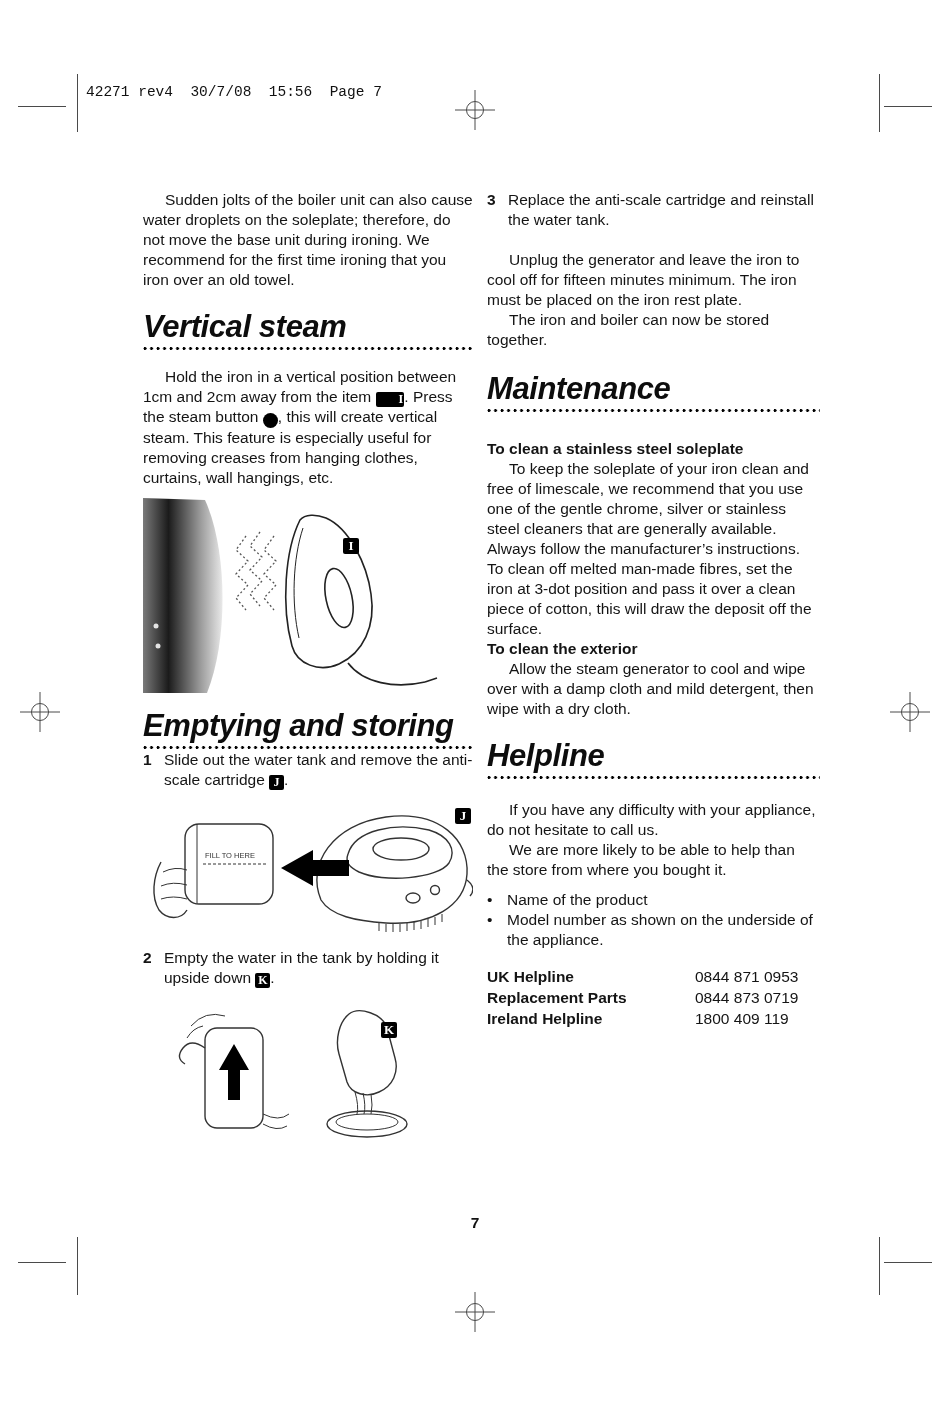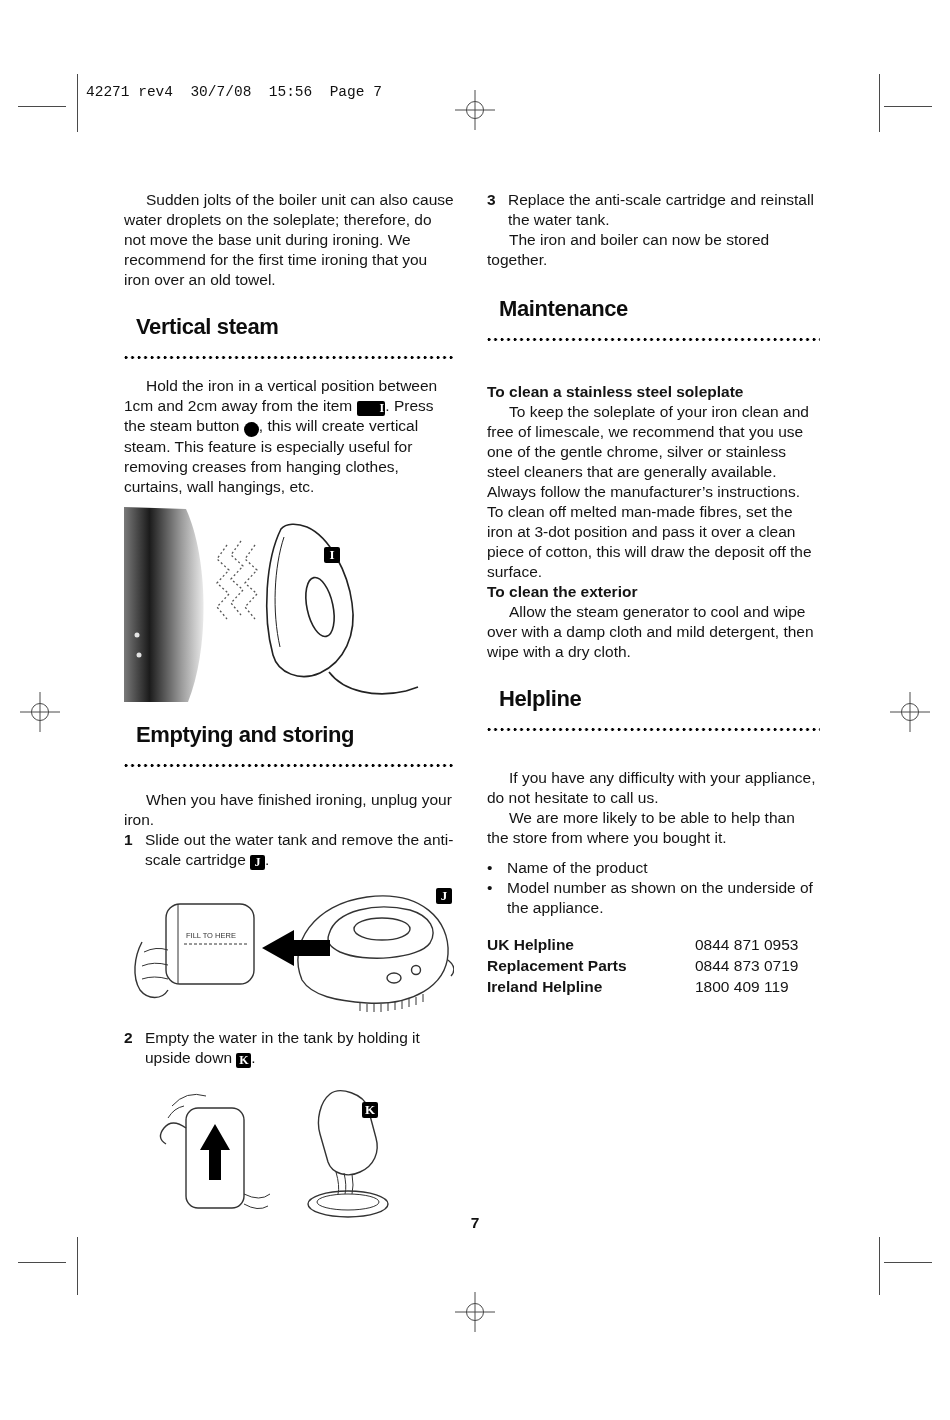--- a/index.html
+++ b/index.html
@@ -9,28 +9,28 @@
   
   .imprint{position:absolute;left:86px;top:84px;font-family:"Liberation Mono",monospace;
            font-size:14.5px;white-space:pre;color:#111;}
 
   
   .cropline{position:absolute;background:#4a4a4a;}
   .regmark{position:absolute;width:40px;height:40px;}
 
   
   .col{position:absolute;top:190px;font-size:15.5px;line-height:20px;color:#141414;}
-  .col-left{left:124px;width:330px;}
+  .col-left{left:143px;width:330px;}
   .col-right{left:487px;width:333px;}
   p{margin:0;}
   .indent{text-indent:22px;}
 
   
-  .h-script{font-size:22px;line-height:33px;font-weight:bold;letter-spacing:-0.4px;
-            margin:12px;font-family:"Liberation Sans",sans-serif;color:#0d0d0d;}
+  .h-script{font-size:31px;line-height:33px;font-weight:bold;letter-spacing:-0.4px;
+            margin:0;font-family:"Liberation Sans",sans-serif;color:#0d0d0d;font-style:italic;}
   .dotrule{height:5px;margin-top:3px;background-repeat:repeat-x;
            background-image:radial-gradient(circle at 2px 2.5px,#000 1.3px,transparent 1.7px);
            background-size:6.5px 5px;}
 
   h3{font-size:15.5px;line-height:20px;margin:0;font-weight:bold;}
 
   
   .step{display:flex;}
   .step-num{width:21px;font-weight:bold;flex:none;}
   .step-body{flex:1;}
@@ -133,21 +133,20 @@
           <path d="M205,165 C220,185 252,191 282,184" fill="none"></path>
           <path d="M282,184 l12,-4" fill="none"></path>
         </g>
       </svg>
       <span class="refbox" style="left:200px;top:40px;">I</span>
     </div>
 
     <h2 class="h-script" style="margin-top:16px;">Emptying and storing</h2>
     <div class="dotrule"></div>
 
-    <p class="indent" style="margin-top:22px;">When you have finished ironing, unplug your iron.</p>
 
     <div class="step">
       <span class="step-num">1</span>
       <span class="step-body"><span>Slide out the water tank and remove the anti-scale cartridge </span><span class="refbox">J</span><span>.</span></span>
     </div>
 
     <div class="illus" style="margin-top:12px;width:330px;height:138px;">
       <svg viewBox="0 0 330 138">
         <g stroke="#333" fill="none" stroke-width="1.4">
           <path d="M18,60 C10,75 8,95 16,108 C24,118 38,118 44,108"></path>
@@ -197,35 +196,36 @@
 
   </div>
 
   <div class="col col-right">
 
     <div class="step">
       <span class="step-num">3</span>
       <span class="step-body">Replace the anti-scale cartridge and reinstall the water tank.</span>
     </div>
 
+    <p class="indent" style="margin-top:20px;">Unplug the generator and leave the iron to cool off for fifteen minutes minimum. The iron must be placed on the iron rest plate.</p>
     <p class="indent">The iron and boiler can now be stored together.</p>
 
     <h2 class="h-script" style="margin-top:22px;">Maintenance</h2>
     <div class="dotrule"></div>
 
-    <h3 style="margin-top:40px;">To clean a stainless steel soleplate</h3>
+    <h3 style="margin-top:26px;">To clean a stainless steel soleplate</h3>
     <p class="indent">To keep the soleplate of your iron clean and free of limescale, we recommend that you use one of the gentle chrome, silver or stainless steel cleaners that are generally available. Always follow the manufacturer’s instructions. To clean off melted man-made fibres, set the iron at 3-dot position and pass it over a clean piece of cotton, this will draw the deposit off the surface.</p>
 
     <h3 style="margin-top:0;">To clean the exterior</h3>
     <p class="indent">Allow the steam generator to cool and wipe over with a damp cloth and mild detergent, then wipe with a dry cloth.</p>
 
     <h2 class="h-script" style="margin-top:20px;">Helpline</h2>
     <div class="dotrule"></div>
 
-    <p class="indent" style="margin-top:36px;">If you have any difficulty with your appliance, do not hesitate to call us.</p>
+    <p class="indent" style="margin-top:20px;">If you have any difficulty with your appliance, do not hesitate to call us.</p>
     <p class="indent">We are more likely to be able to help than the store from where you bought it.</p>
 
     <div style="margin-top:10px;">
       <div class="bullet">
         <span class="bullet-dot">•</span>
         <span>Name of the product</span>
       </div>
       <div class="bullet">
         <span class="bullet-dot">•</span>
         <span>Model number as shown on the underside of the appliance.</span>

